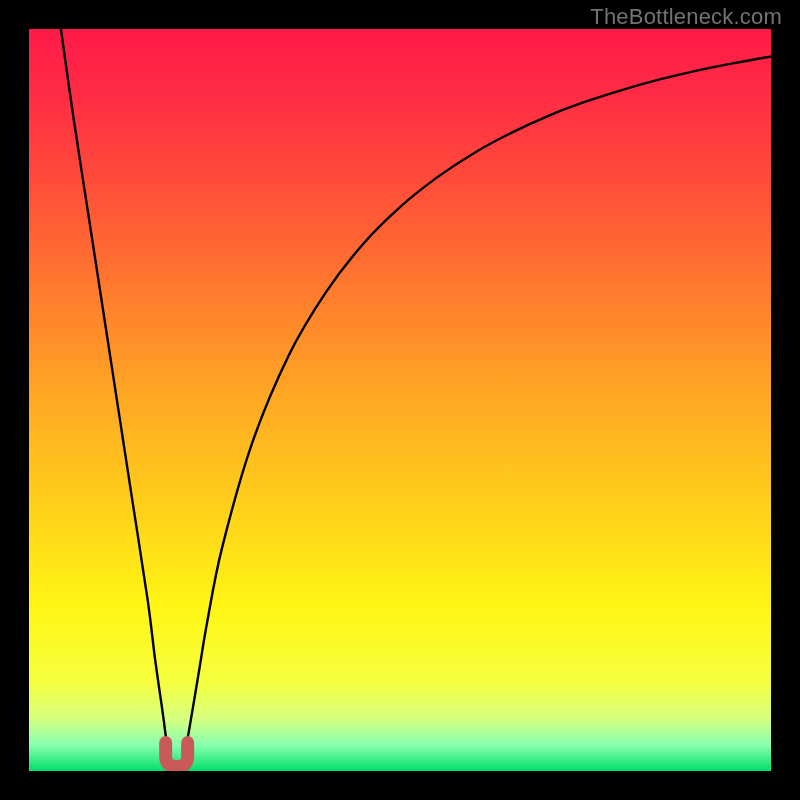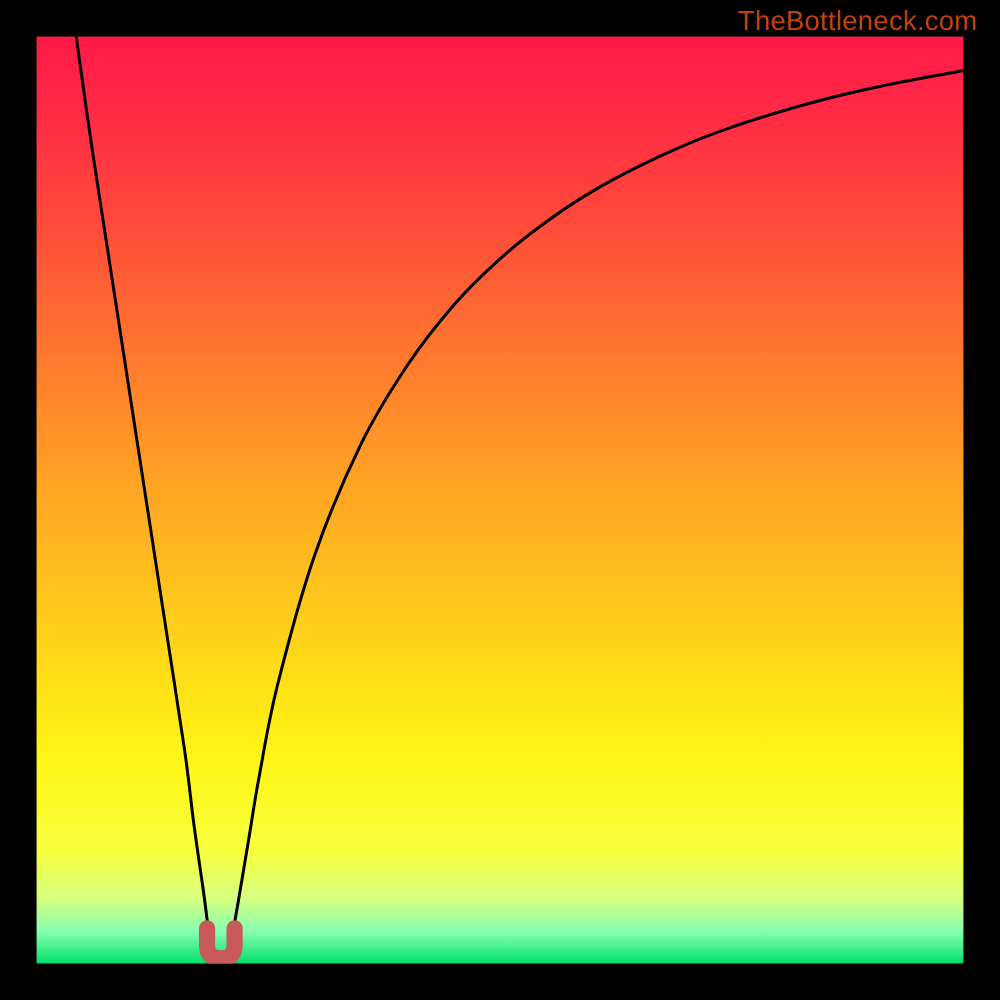--- a/index.html
+++ b/index.html
@@ -22,21 +22,21 @@
     left: 29px;
     top: 29px;
     width: 742px;
     height: 742px;
     overflow: hidden;
   }
   .watermark {
     position: absolute;
     top: 4px;
     right: 18px;
-    color: #c2410c;
+    color: #737373;
     font-size: 22px;
     font-weight: 400;
     letter-spacing: 0.2px;
     user-select: none;
   }
   svg {
     display: block;
   }
 </style>
 </head>

